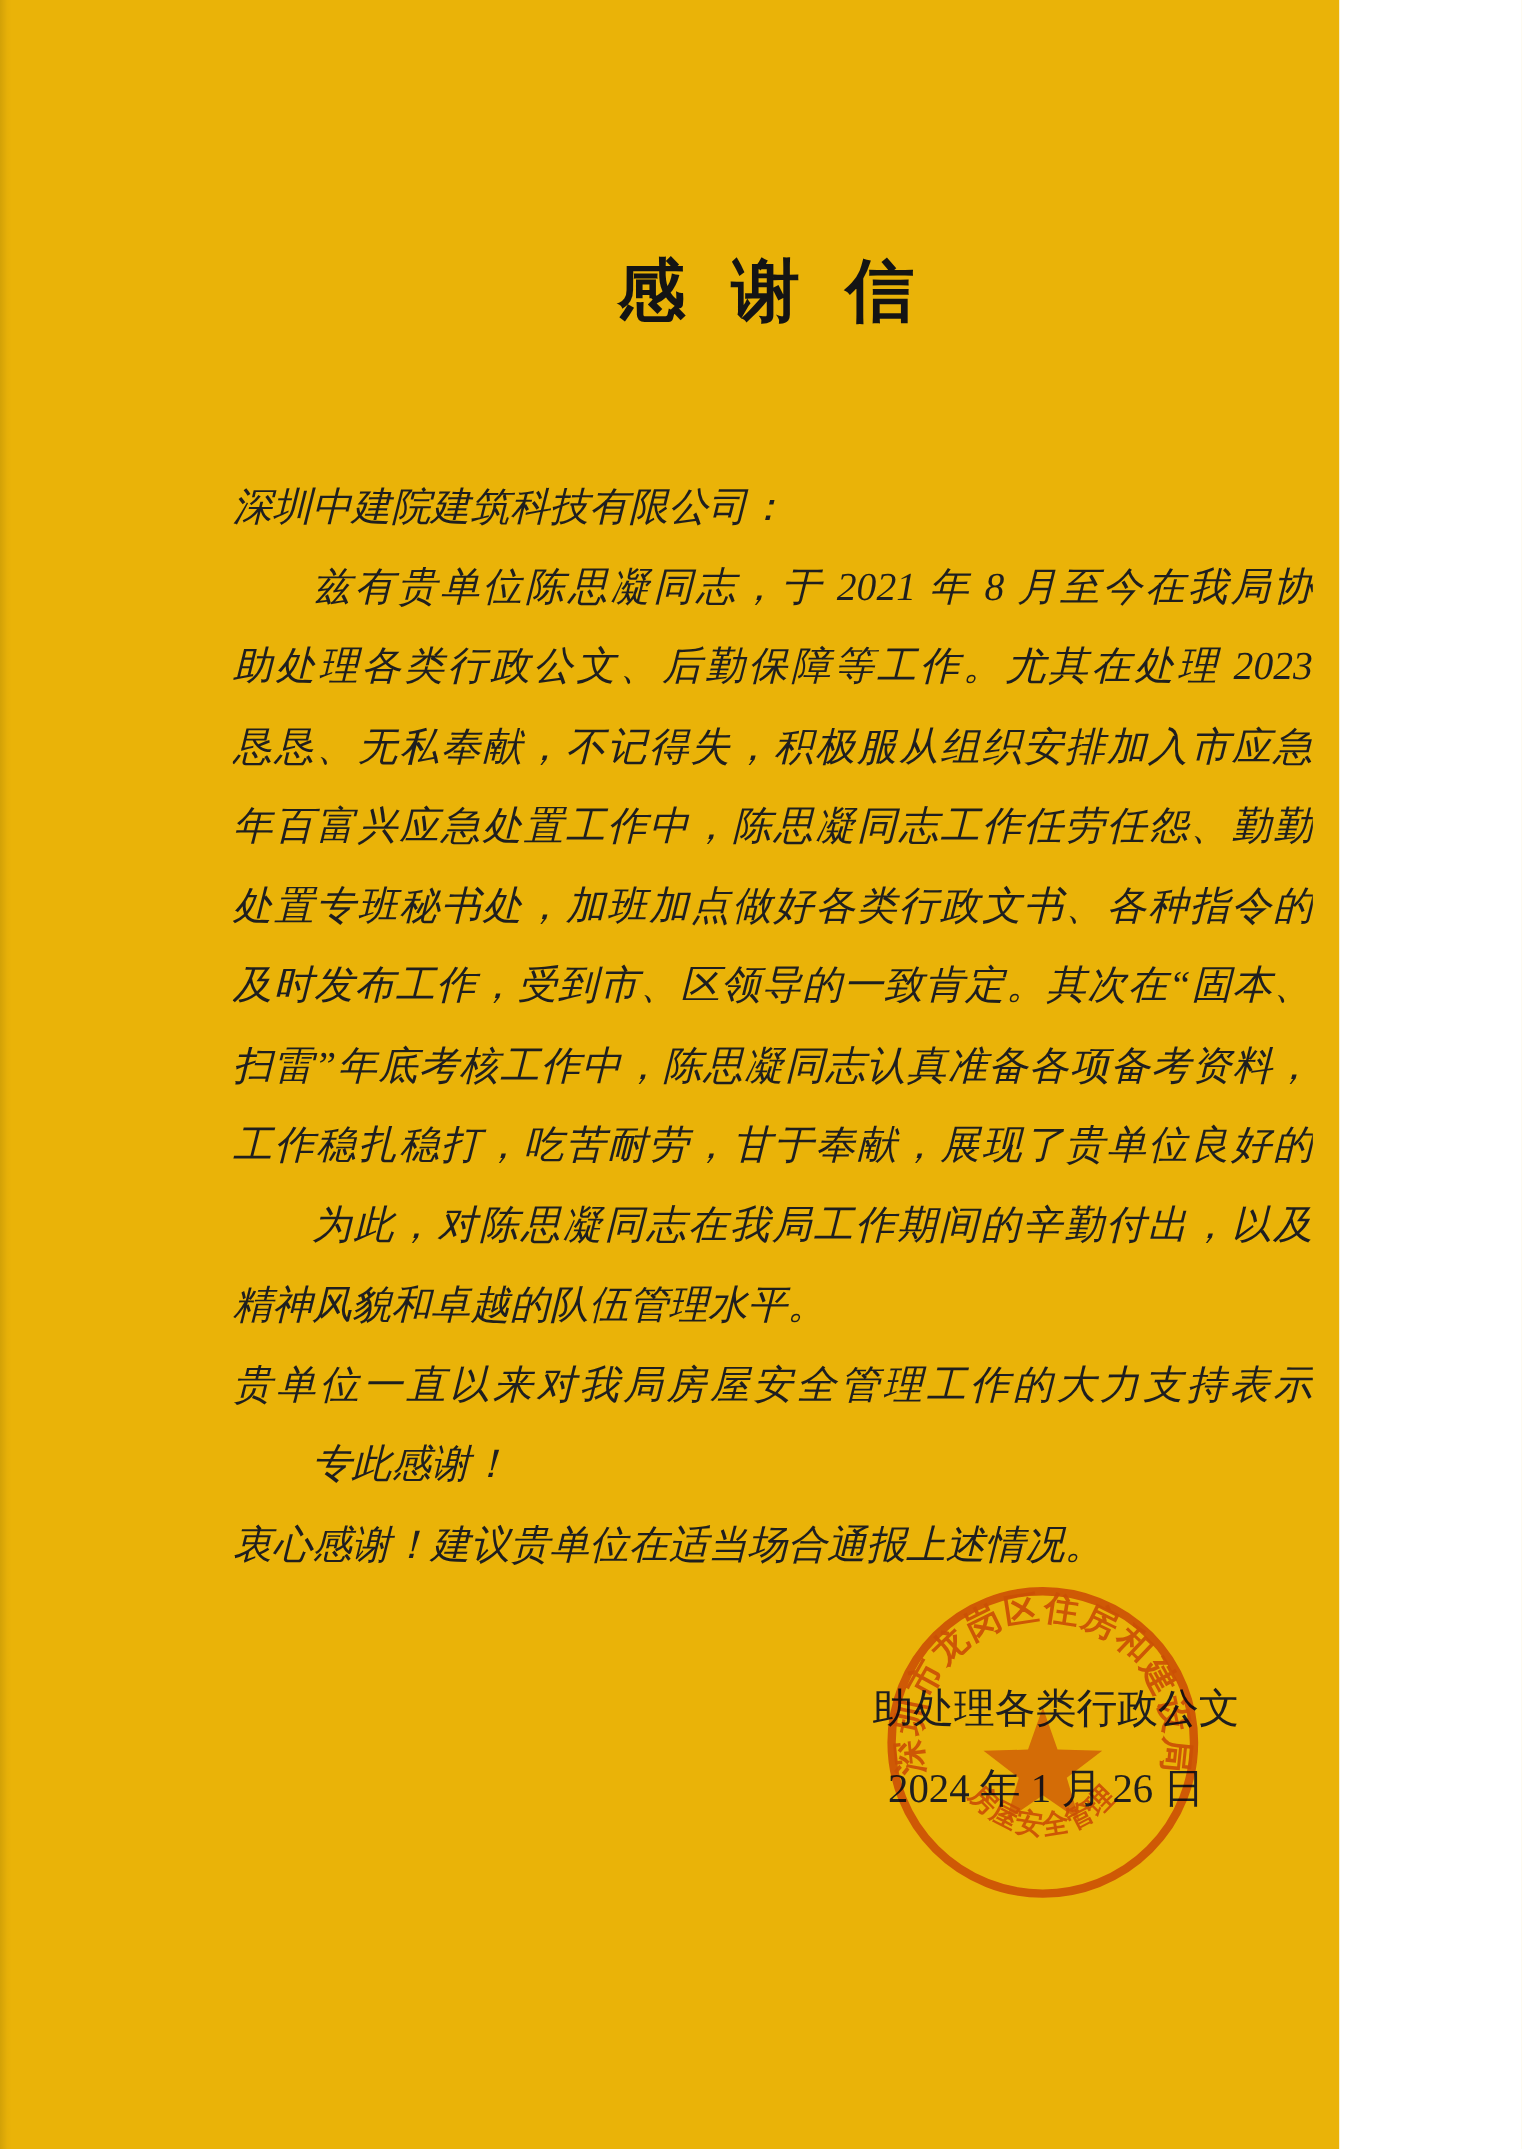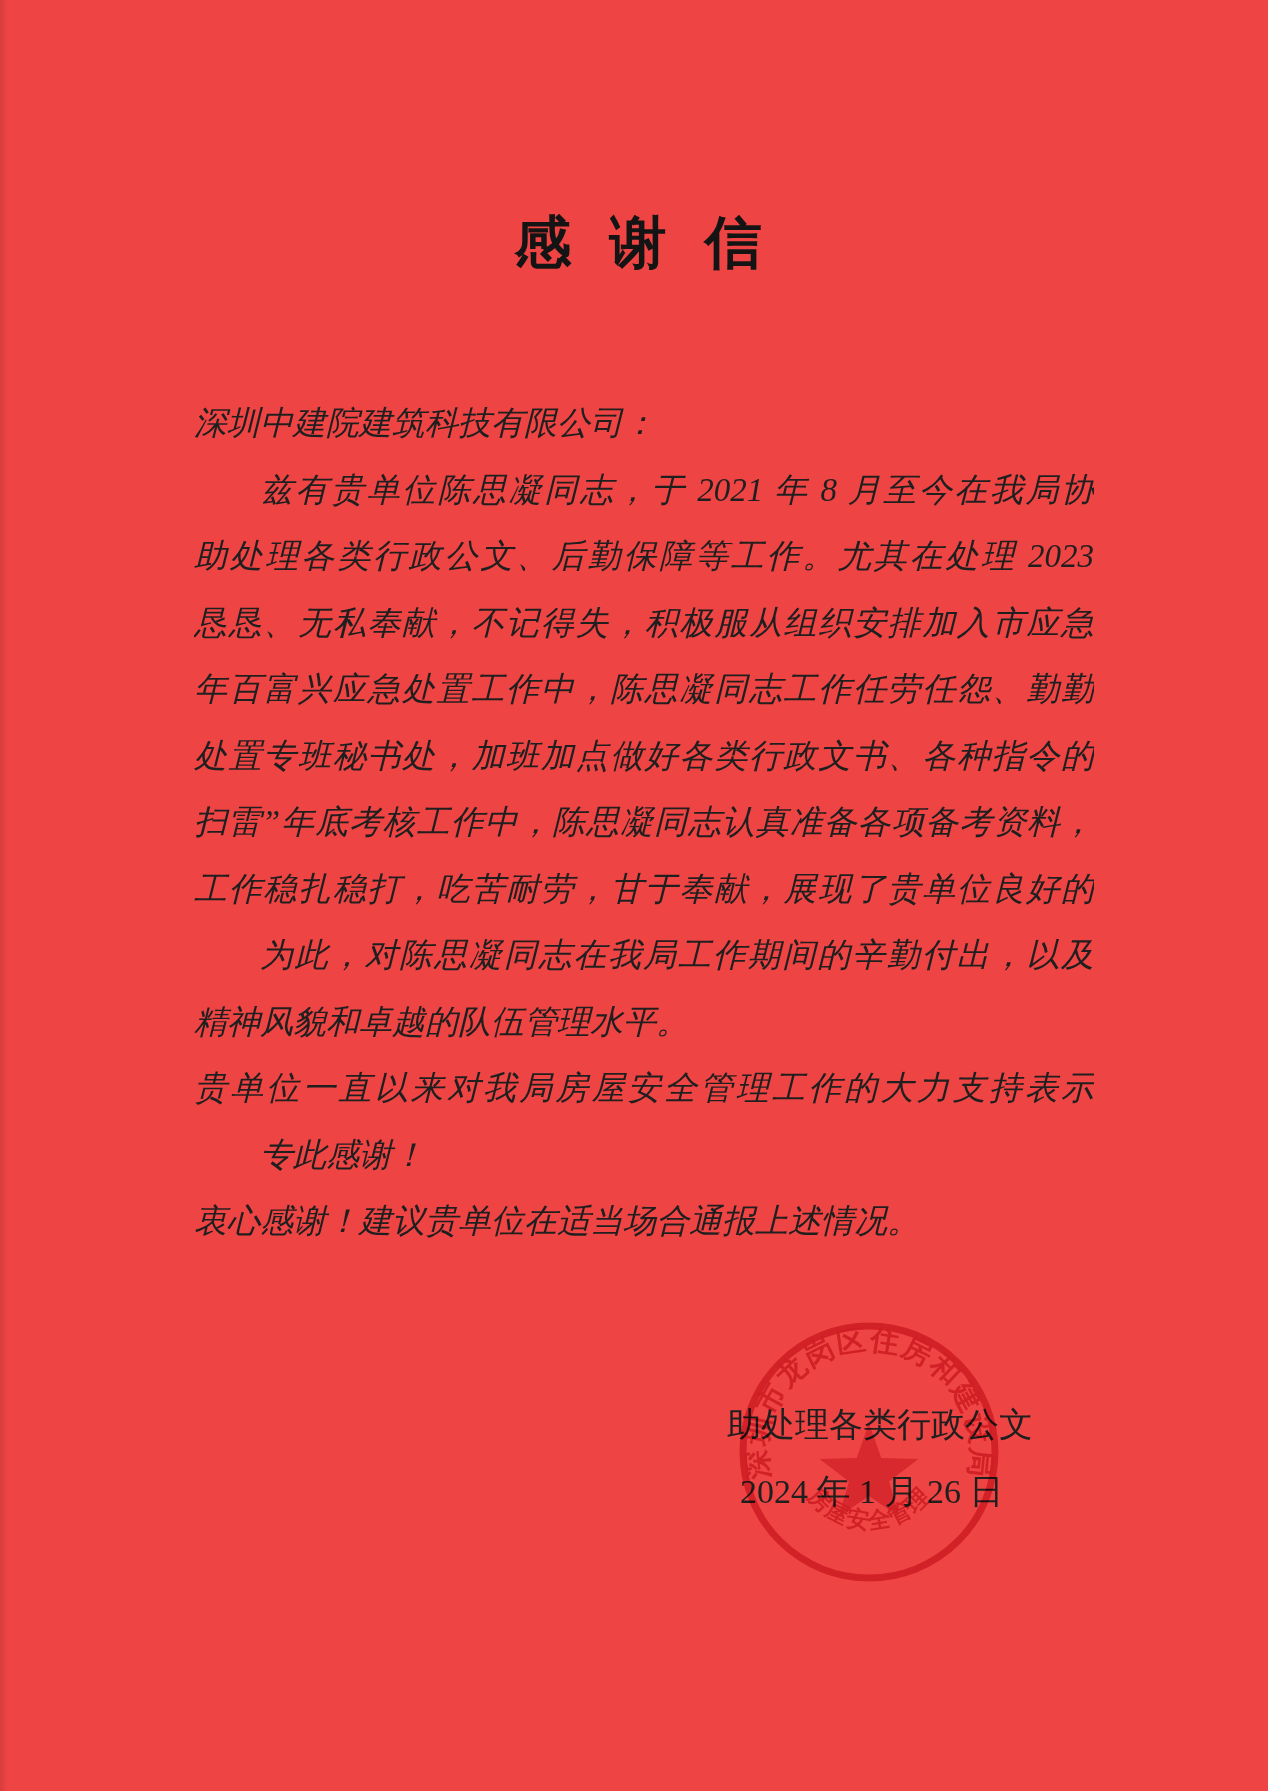--- a/index.html
+++ b/index.html
@@ -2,23 +2,23 @@
 <html><head>
 <meta charset="utf-8">
 <style>
   html, body {
     margin: 0;
     padding: 0;
     background: #ffffff;
   }
   .page {
     position: relative;
-    width: 1268px;
+    width: 1116px;
     height: 1791px;
-    background: #ef4444;
+    background: #eab308;
     overflow: hidden;
     font-family: "Liberation Serif", "DejaVu Serif", serif;
     color: #1f1f1f;
   }
   
   .scan-edge {
     position: absolute;
     left: 0; top: 0;
     width: 10px; height: 100%;
     background: linear-gradient(to right, rgba(0,0,0,0.10), rgba(0,0,0,0.02) 60%, rgba(0,0,0,0));
@@ -93,20 +93,21 @@
   <div class="title">感 谢 信</div>
 
   <div class="body-block">
     <div class="line left">深圳中建院建筑科技有限公司：</div>
 
     <div class="line indent">兹有贵单位陈思凝同志，于 2021 年 8 月至今在我局协</div>
     <div class="line">助处理各类行政公文、后勤保障等工作。尤其在处理 2023</div>
     <div class="line">恳恳、无私奉献，不记得失，积极服从组织安排加入市应急</div>
     <div class="line">年百富兴应急处置工作中，陈思凝同志工作任劳任怨、勤勤</div>
     <div class="line">处置专班秘书处，加班加点做好各类行政文书、各种指令的</div>
+    <div class="line">及时发布工作，受到市、区领导的一致肯定。其次在“固本、</div>
     <div class="line">扫雷”年底考核工作中，陈思凝同志认真准备各项备考资料，</div>
     <div class="line">工作稳扎稳打，吃苦耐劳，甘于奉献，展现了贵单位良好的</div>
     <div class="line indent">为此，对陈思凝同志在我局工作期间的辛勤付出，以及</div>
 
     <div class="line left">精神风貌和卓越的队伍管理水平。</div>
     <div class="line">贵单位一直以来对我局房屋安全管理工作的大力支持表示</div>
     <div class="line left indent">专此感谢！</div>
 
     <div class="line left">衷心感谢！建议贵单位在适当场合通报上述情况。</div>
   </div>

